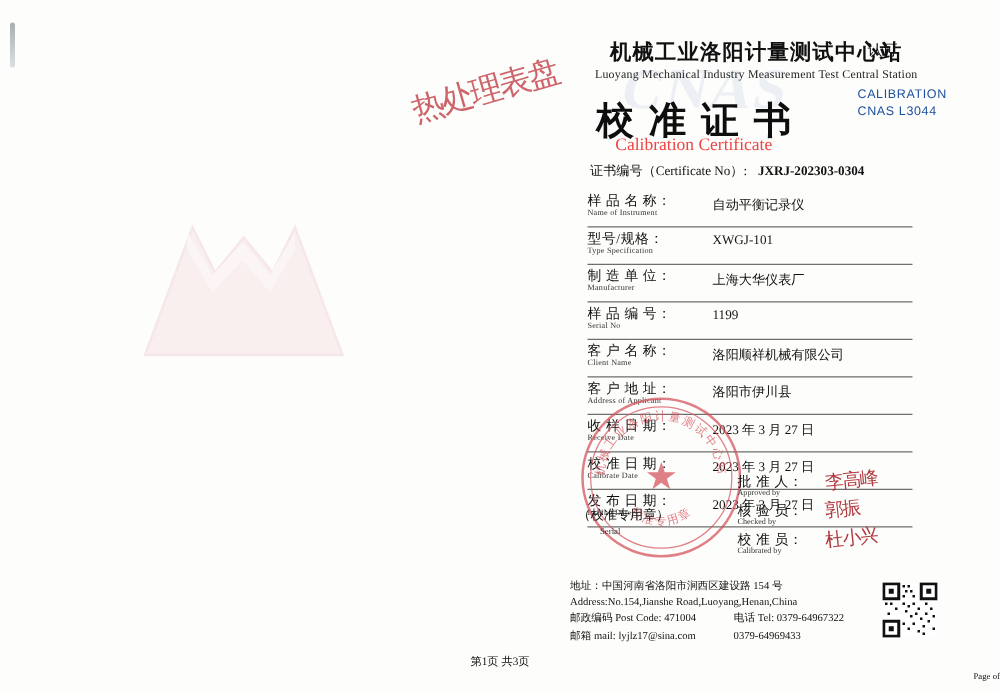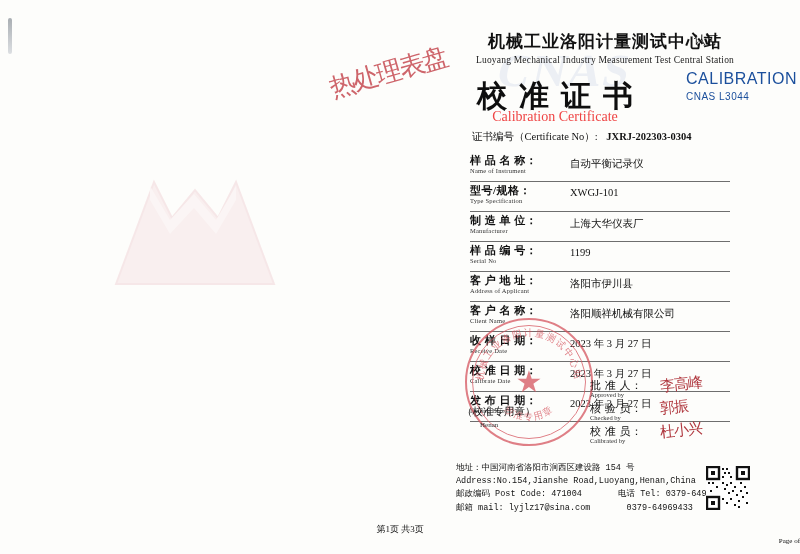--- a/index.html
+++ b/index.html
@@ -131,21 +131,21 @@
     color: #111;
   }
   .cnas-block {
     position: absolute;
     left: 686px;
     top: 70px;
     text-align: left;
     color: #1b4f9c;
     font-family: "Liberation Sans", sans-serif;
   }
-  .cnas-block .l1 { font-size: 16px; letter-spacing: .5px; }
+  .cnas-block .l1 { font-size: 10px; letter-spacing: .5px; }
   .cnas-block .l2 { font-size: 10px; letter-spacing: .5px; margin-top: 3px;}
 
   .title-cn {
     position: absolute;
     left: 430px;
     top: 76px;
     width: 250px;
     text-align: center;
     font-family: "Liberation Serif", serif;
     font-size: 30px;
@@ -186,21 +186,21 @@
     position: relative;
     height: 29px;
     border-bottom: 1px solid #6e6e6e;
   }
   .flabel-cn {
     position: absolute;
     left: 0;
     top: 1px;
     font-family: "Liberation Serif", serif;
     font-size: 11px;
-    font-weight: bold;
+    font-weight: normal;
     color: #111;
     letter-spacing: .5px;
     white-space: nowrap;
   }
   .flabel-en {
     position: absolute;
     left: 0;
     top: 15px;
     font-family: "Liberation Serif", serif;
     font-size: 6.5px;
@@ -277,21 +277,21 @@
   .footer {
     position: absolute;
     left: 456px;
     top: 462px;
     width: 320px;
     font-family: "Liberation Serif", serif;
     font-size: 8.5px;
     color: #111;
     line-height: 1.55;
   }
-  .footer .ln { white-space: nowrap; font-family: Liberation Mono, monospace; }
+  .footer .ln { white-space: nowrap; }
   .footer .gap { display: inline-block; width: 26px; }
   .qr {
     position: absolute;
     left: 706px;
     top: 466px;
     width: 44px;
     height: 44px;
   }
   .pageno {
     position: absolute;
@@ -359,28 +359,28 @@
       <span class="flabel-cn">制 造 单 位：</span>
       <span class="flabel-en">Manufacturer</span>
       <span class="fval">上海大华仪表厂</span>
     </div>
     <div class="frow">
       <span class="flabel-cn">样 品 编 号：</span>
       <span class="flabel-en">Serial No</span>
       <span class="fval">1199</span>
     </div>
     <div class="frow">
+      <span class="flabel-cn">客 户 名 称：</span>
+      <span class="flabel-en">Client Name</span>
+      <span class="fval">洛阳顺祥机械有限公司</span>
+    </div>
+    <div class="frow">
       <span class="flabel-cn">客 户 地 址：</span>
       <span class="flabel-en">Address of Applicant</span>
       <span class="fval">洛阳市伊川县</span>
-    </div>
-    <div class="frow">
-      <span class="flabel-cn">客 户 名 称：</span>
-      <span class="flabel-en">Client Name</span>
-      <span class="fval">洛阳顺祥机械有限公司</span>
     </div>
     <div class="frow">
       <span class="flabel-cn">收 样 日 期：</span>
       <span class="flabel-en">Receive  Date</span>
       <span class="fval">2023 年 3 月 27 日</span>
     </div>
     <div class="frow">
       <span class="flabel-cn">校 准 日 期：</span>
       <span class="flabel-en">Calibrate Date</span>
       <span class="fval">2023 年 3 月 27 日</span>
@@ -400,21 +400,21 @@
         <path id="arcBot" d="M 24,62 A 38,38 0 0 0 100,62"></path>
       </defs>
       <text><textPath href="#arcTop" startOffset="50%" text-anchor="middle">机械工业洛阳计量测试中心站</textPath></text>
       <text><textPath href="#arcBot" startOffset="50%" text-anchor="middle">校准专用章</textPath></text>
     </svg>
     <div class="star">★</div>
   </div>
 
   <div class="stampcap">
     <span>（校准专用章）</span>
-    <span class="en">Henan</span>
+    <span class="en">Serial</span>
   </div>
 
   <div class="sigs">
     <div class="sigrow">
       <span class="sig-cn">批 准 人：</span>
       <span class="sig-en">Approved by</span>
       <span class="sig-hand">李高峰</span>
     </div>
     <div class="sigrow">
       <span class="sig-cn">核 验 员：</span>

